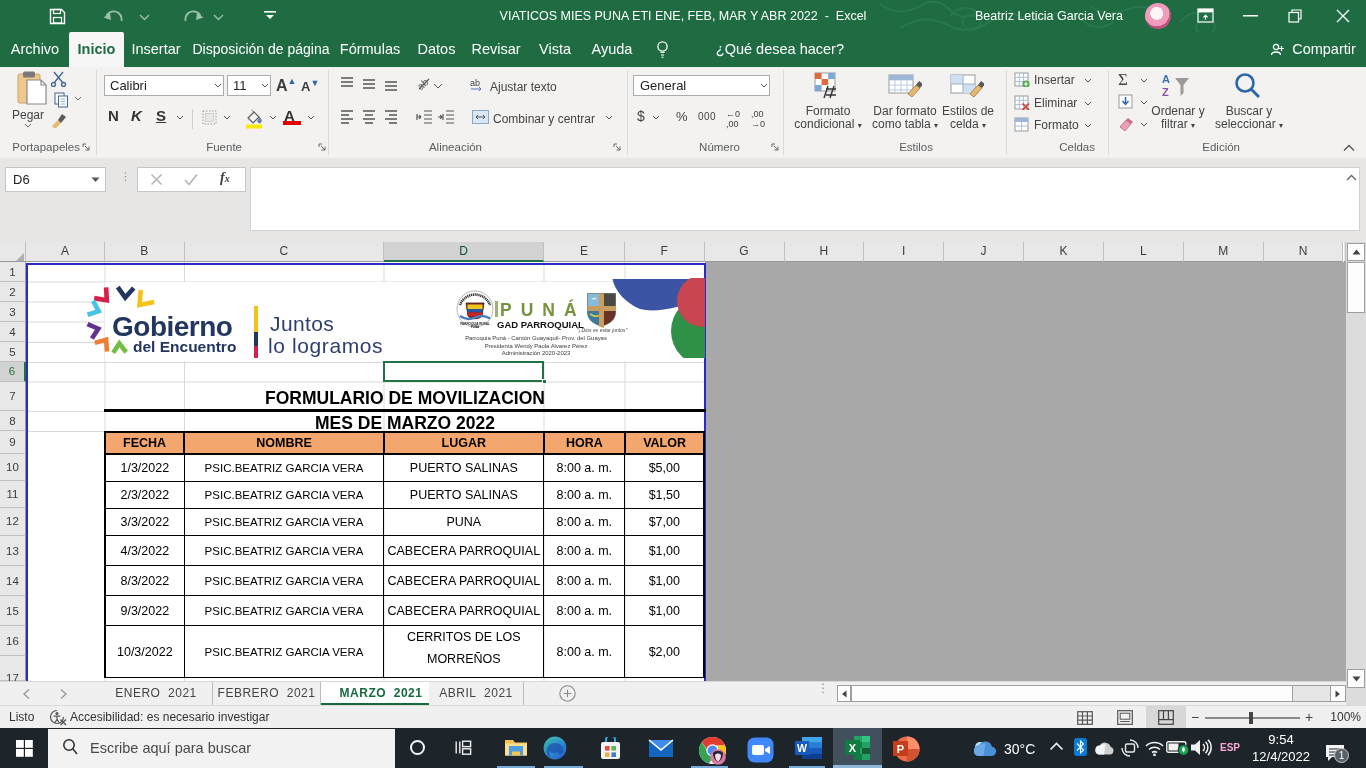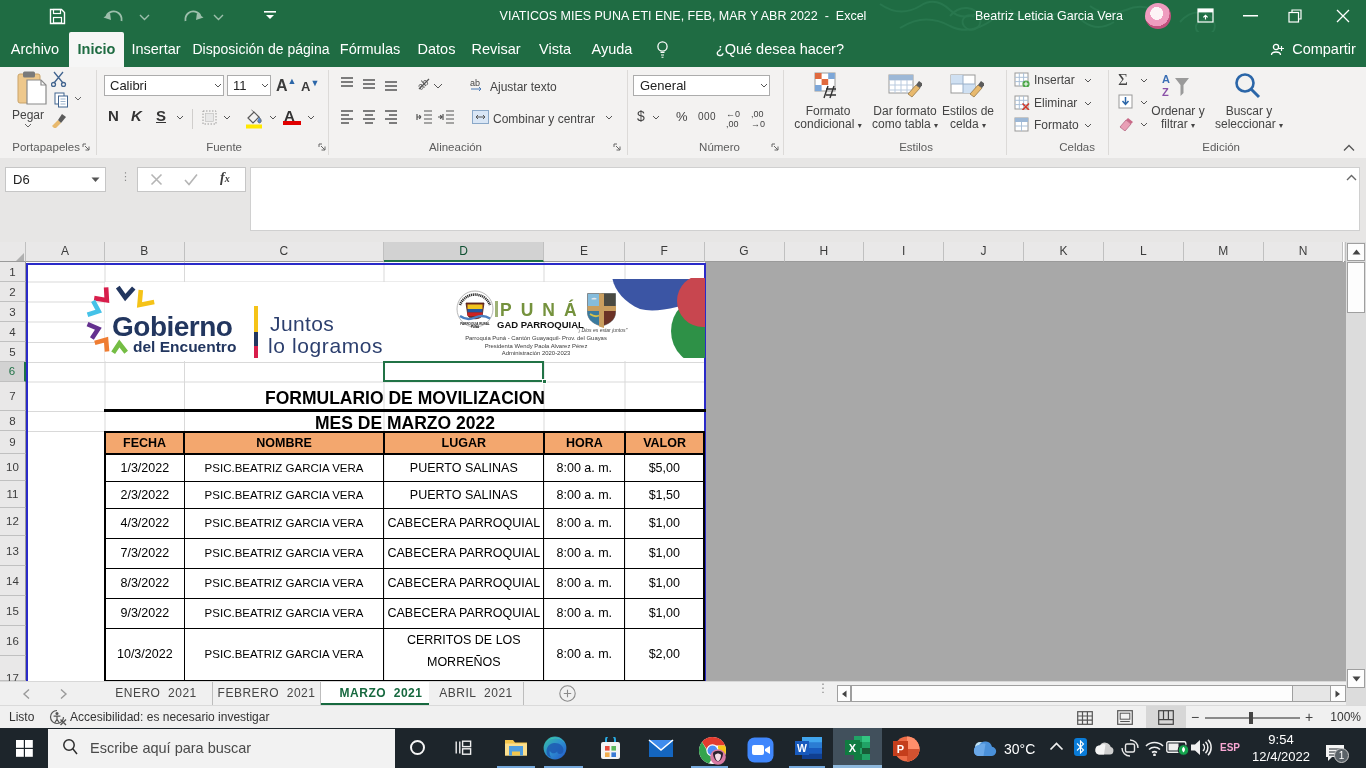--- a/index.html
+++ b/index.html
@@ -505,29 +505,29 @@
             <td>8:00 a. m.</td>
             <td>$5,00</td>
           </tr>
       <tr style="height:27px;">
             <td>2/3/2022</td>
             <td class="nm">PSIC.BEATRIZ GARCIA VERA</td>
             <td>PUERTO SALINAS</td>
             <td>8:00 a. m.</td>
             <td>$1,50</td>
           </tr>
+      <tr style="height:27.5px;">
+            <td>3/3/2022</td>
+            <td class="nm">PSIC.BEATRIZ GARCIA VERA</td>
+            <td>PUNA</td>
+            <td>8:00 a. m.</td>
+            <td>$7,00</td>
+          </tr>
       <tr style="height:30px;">
             <td>4/3/2022</td>
-            <td class="nm">PSIC.BEATRIZ GARCIA VERA</td>
-            <td>CABECERA PARROQUIAL</td>
-            <td>8:00 a. m.</td>
-            <td>$1,00</td>
-          </tr>
-      <tr style="height:30px;">
-            <td>7/3/2022</td>
             <td class="nm">PSIC.BEATRIZ GARCIA VERA</td>
             <td>CABECERA PARROQUIAL</td>
             <td>8:00 a. m.</td>
             <td>$1,00</td>
           </tr>
       <tr style="height:30px;">
             <td>8/3/2022</td>
             <td class="nm">PSIC.BEATRIZ GARCIA VERA</td>
             <td>CABECERA PARROQUIAL</td>
             <td>8:00 a. m.</td>

